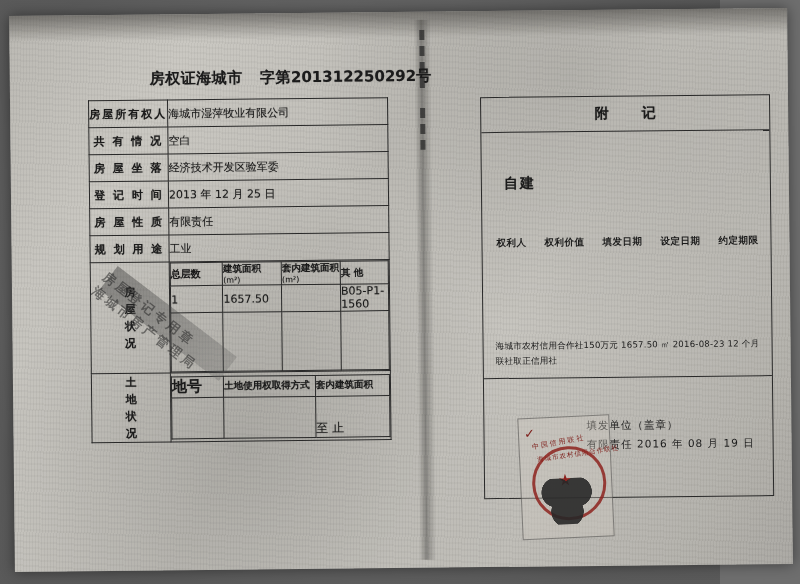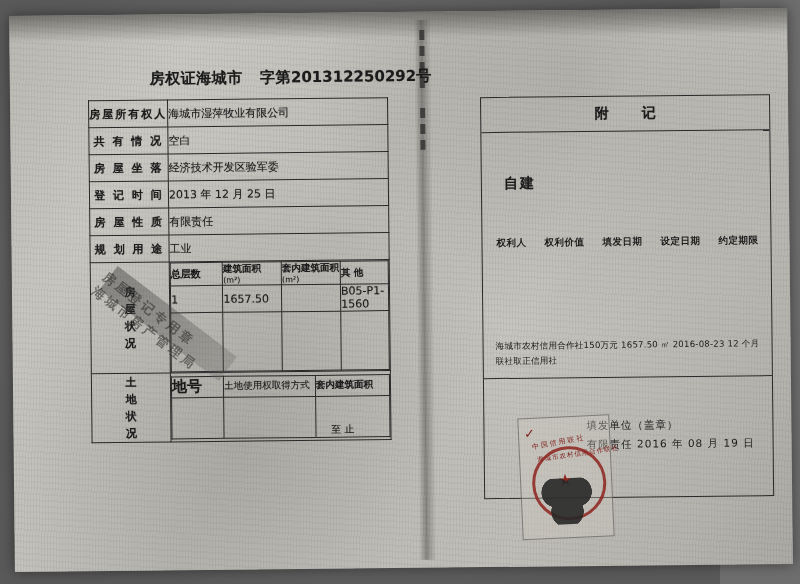--- a/index.html
+++ b/index.html
@@ -386,27 +386,27 @@
 
         <tr>
           <td class="vlabel ink tall2">
             土<br>地<br>状<br>况
           </td>
           <td style="padding:0">
             <table class="subtbl">
               <tbody>
                     <tr>
                 <td class="ink" style="width:24%;font-weight:bold;font-size:15px;height:20px">地号</td>
-                <td class="ink" style="width:42%;font-weight:normal;font-size:9.5px">土地使用权取得方式</td>
+                <td class="ink" style="width:42%;font-weight:bold;font-size:9.5px">土地使用权取得方式</td>
                 <td class="ink" style="width:34%;font-weight:bold;font-size:9.5px">套内建筑面积</td>
               </tr>
               <tr>
                 <td class="ink cellval" style="height:40px"></td>
                 <td class="ink cellval"></td>
-                <td class="ink cellval" style="text-align:center;padding-right:20px;vertical-align:bottom;font-size:10px">至 止</td>
+                <td class="ink cellval" style="text-align:left;padding-right:20px;vertical-align:bottom;font-size:12px">至 止</td>
               </tr>
             </tbody>
                 </table>
           </td>
         </tr>
       </tbody>
         </table>
 
       <div id="wm-bar"></div>
       <div id="watermark">

